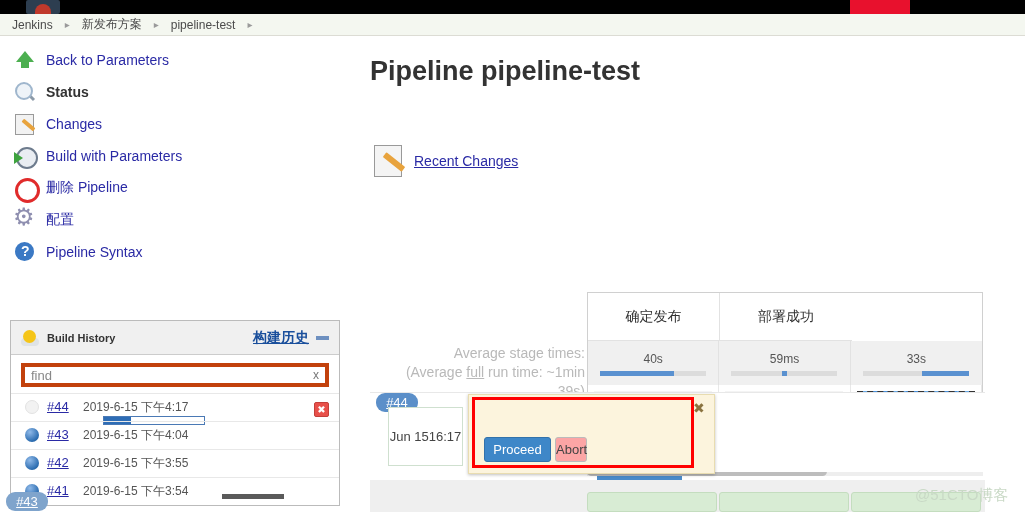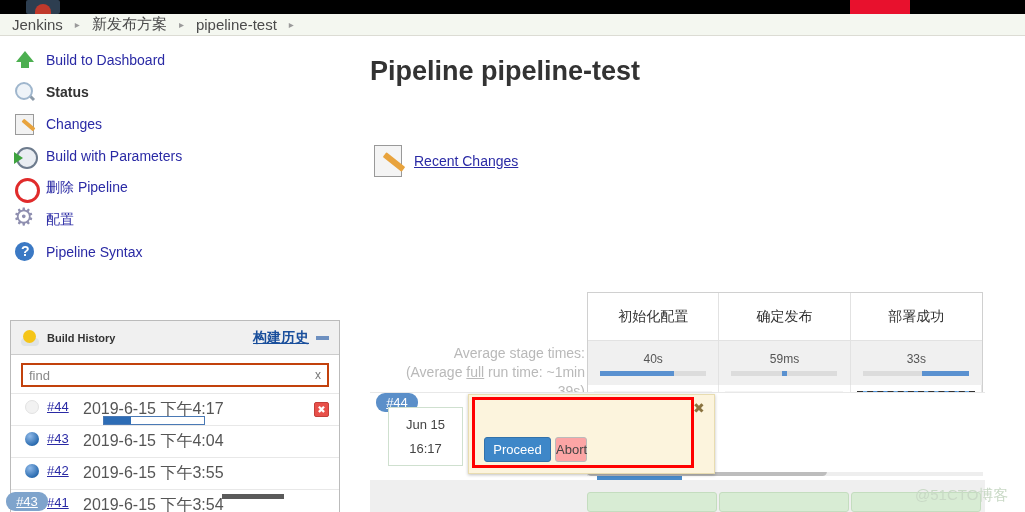--- a/index.html
+++ b/index.html
@@ -34,21 +34,21 @@
 
   
   .breadcrumb-bar {
     position:absolute; left:0; top:14px; width:1025px; height:22px;
     background:#f4f7f0;
     border-bottom:1px solid #dcdcd4;
     display:flex; align-items:center;
     padding-left:12px;
   }
   .crumb {
-    color:#555; font-size:15px; white-space:nowrap;
+    color:#555; font-size:12px; white-space:nowrap;
   }
   .crumb.link { color:#4b4b4b; }
   .crumb-sep {
     display:inline-block; margin:0 12px; color:#9a9a9a; font-size:10px;
   }
 
   
   .sidebar { position:absolute; left:0; top:44px; width:350px; }
   .task {
     display:flex; align-items:center; height:32px; padding-left:12px;
@@ -134,36 +134,36 @@
     content:""; position:absolute;left:0px;top:9px;width:18px;height:8px;
     border-radius:6px; background:#dfe3e6;
   }
   .bh-title { font-weight:bold; font-size:11px; color:#333; }
   .bh-right { margin-left:auto; display:flex; align-items:center; }
   .bh-zh { color:#1a4f9c; font-weight:bold; font-size:14px; text-decoration:underline; }
   .bh-minus { margin-left:7px; width:13px;height:4px;background:#6e90c0; display:inline-block;}
 
   .bh-find-wrap { padding:8px 10px 6px 10px; }
   .bh-find {
-    width:100%; height:24px; border:2px solid #c2410c; background:#fff;
+    width:100%; height:24px; border:4px solid #c2410c; background:#fff;
     position:relative; display:flex; align-items:center; padding:3px 6px;
   }
   .bh-find .ph { color:#888; font-size:13px; }
   .bh-find .x { margin-left:auto; color:#777; font-size:12px; }
 
   .bh-row {
     display:flex; align-items:flex-start; padding:5px 8px 5px 8px;
     border-top:1px solid #e8e8e8; min-height:28px;
     position:relative;
   }
   .ball { width:14px;height:14px;border-radius:50%; margin:1px 8px 0 6px; flex:0 0 14px;}
   .ball.grey { background:#f2f2f2; border:1px solid #e2e2e2; }
   .ball.blue { background:radial-gradient(circle at 35% 30%, #8fb9e8 0%, #2b6cb0 70%, #1d4f85 100%); }
   .bnum { color:#2a2aa5; text-decoration:underline; font-size:13px; width:36px; flex:0 0 36px;}
-  .btime { color:#555; font-size:16px; }
+  .btime { color:#555; font-size:12px; }
   .bprog {
     position:absolute; left:92px; top:22px; width:102px; height:9px;
     border:1px solid #4a79b5; background:#fff;
   }
   .bprog > i { display:block; height:100%; background:#2d6cb5; }
   .bstop {
     position:absolute; right:10px; top:8px; width:15px;height:15px;
     background:#e8504a; border:1px solid #c43f3a; border-radius:2px;
     color:#fff; font-size:10px; line-height:13px; text-align:center;
   }
@@ -243,21 +243,21 @@
   }
   .bl-badge {
     position:absolute; left:6px; top:0px; width:42px; height:19px;
     background:#5b8fc9; color:#fff; border-radius:9px;
     font-size:13px; text-align:center; line-height:19px;
     text-decoration:underline;
   }
   .bl-datebox {
     position:absolute; left:18px; top:14px; width:75px; height:59px;
     border:1px solid #cfe0cf; background:#fff;
-    display:flex; flex-direction:column; align-items:center; justify-content:center;
+    display:flex; flex-direction:row; align-items:center; justify-content:center;
     color:#444; font-size:13px; line-height:24px;
   }
 
   .build-row-43 {
     position:absolute; left:370px; top:480px; width:615px; height:32px;
     background:#efefef;
   }
   .bl-badge43 {
     position:absolute; left:6px; top:492px; width:42px;height:19px;
     background:#7fa4cc; color:#fff; border-radius:9px;
@@ -334,21 +334,21 @@
     <span class="crumb-sep">▸</span>
     <span class="crumb link">新发布方案</span>
     <span class="crumb-sep">▸</span>
     <span class="crumb link">pipeline-test</span>
     <span class="crumb-sep">▸</span>
   </div>
 
   <div class="sidebar">
     <div class="task">
       <span class="ico ico-uparrow"></span>
-      <span class="lbl">Build to Dashboard</span>
+      <span class="lbl">Back to Parameters</span>
     </div>
     <div class="task">
       <span class="ico ico-magnifier"></span>
       <span class="lbl bold">Status</span>
     </div>
     <div class="task">
       <span class="ico ico-notepad"></span>
       <span class="lbl">Changes</span>
     </div>
     <div class="task">
@@ -421,21 +421,20 @@
 
   <div class="avg-caption">
     <div>Average stage times:</div>
     <div>
       <span>(Average </span><u>full</u><span> run time: ~1min 39s)</span>
     </div>
   </div>
 
   <div class="stage-table">
     <div class="st-row">
-      <div class="st-head-cell">初始化配置</div>
       <div class="st-head-cell">确定发布</div>
       <div class="st-head-cell">部署成功</div>
     </div>
     <div class="st-row">
       <div class="st-avg-cell">
         <span class="st-avg-time">40s</span>
         <span class="st-bar">
             <i id="bar0" style="left: 0%; width: 70%;"></i>
           </span>
       </div>

